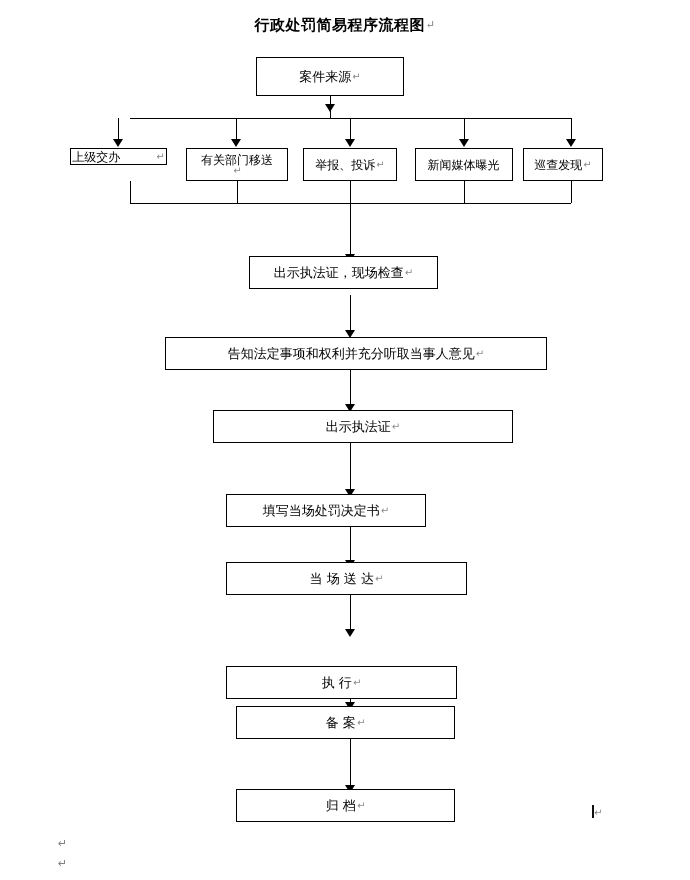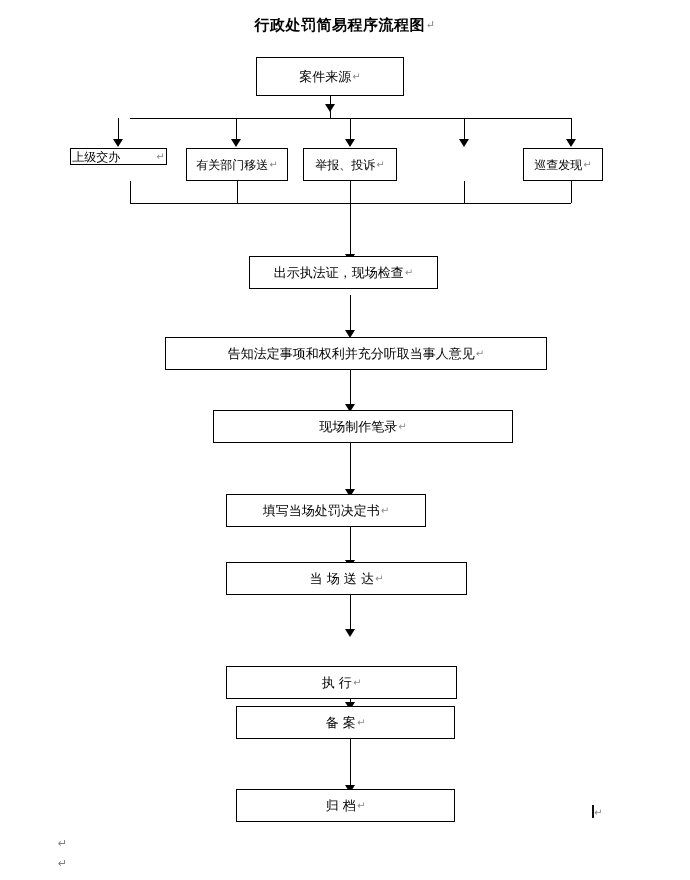--- a/index.html
+++ b/index.html
@@ -149,30 +149,34 @@
   <div class="vline" style="left:571px; top:118px; height:22px;"></div>
   <div class="arrowhead" style="left:566px; top:139px;"></div>
 
   <div class="arrowhead" style="left:325px; top:104px;"></div>
 
   <div class="node small" style="left:70px; top:148px; width:97px; height:17px;gap:35px;">
     <span class="label">上级交办</span>
       <span class="pilcrow">↵</span>
   </div>
 
-  <div class="node small" style="left:186px; top:148px; width:102px; height:33px;">
+  <div class="node small" style="left:186px; top:148px; width:102px; height:33px;flex-direction:column;">
     <span class="label">有关部门移送</span>
       <span class="pilcrow">↵</span>
   </div>
 
   <div class="node small" style="left:303px; top:148px; width:94px; height:33px;text-align:right;">
     <span class="label">举报、投诉</span>
       <span class="pilcrow">↵</span>
   </div>
 
+  <div class="node small" style="left:415px; top:148px; width:98px; height:33px;">
+    <span class="label">新闻媒体曝光</span>
+      <span class="pilcrow"></span>
+  </div>
 
   <div class="node small" style="left:523px; top:148px; width:80px; height:33px;">
     <span class="label">巡查发现</span>
       <span class="pilcrow">↵</span>
   </div>
 
   <div class="vline" style="left:130px; top:181px; height:22px;"></div>
   <div class="vline" style="left:237px; top:181px; height:22px;"></div>
   <div class="vline" style="left:350px; top:181px; height:22px;"></div>
   <div class="vline" style="left:464px; top:181px; height:22px;"></div>
@@ -193,21 +197,21 @@
 
   <div class="node" style="left:165px; top:337px; width:382px; height:33px;">
     <span class="label">告知法定事项和权利并充分听取当事人意见</span>
       <span class="pilcrow">↵</span>
   </div>
 
   <div class="vline" style="left:350px; top:370px; height:38px;"></div>
   <div class="arrowhead" style="left:345px; top:404px;"></div>
 
   <div class="node" style="left:213px; top:410px; width:300px; height:33px;">
-    <span class="label">现场制作笔录</span>
+    <span class="label">出示执法证</span>
       <span class="pilcrow">↵</span>
   </div>
 
   <div class="vline" style="left:350px; top:443px; height:50px;"></div>
   <div class="arrowhead" style="left:345px; top:489px;"></div>
 
   <div class="node" style="left:226px; top:494px; width:200px; height:33px;">
     <span class="label">填写当场处罚决定书</span>
       <span class="pilcrow">↵</span>
   </div>

